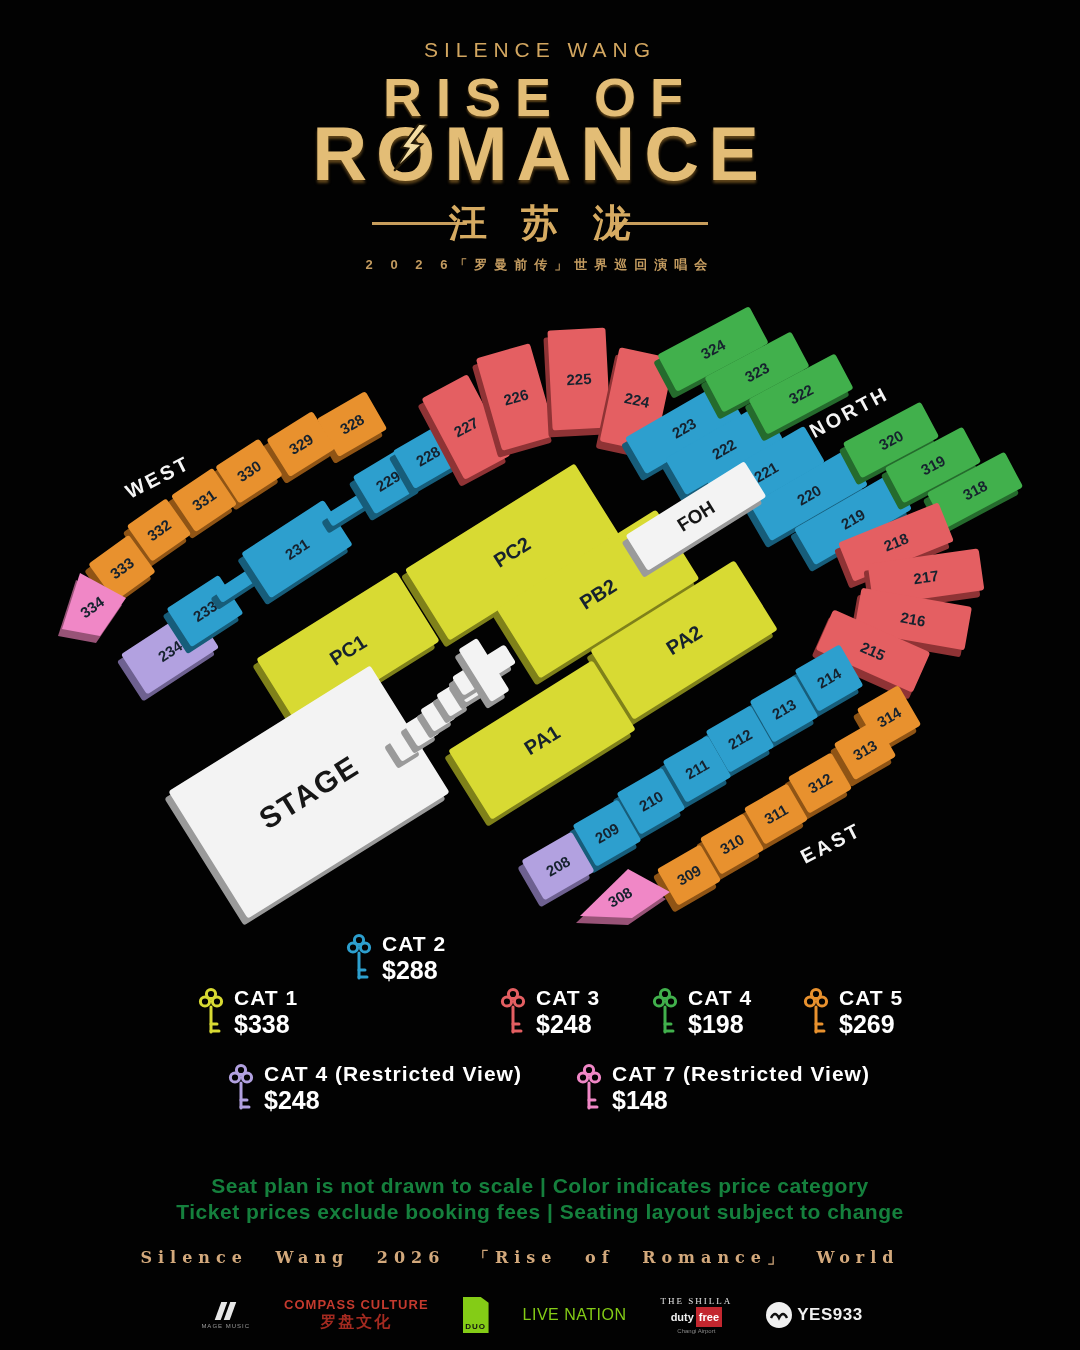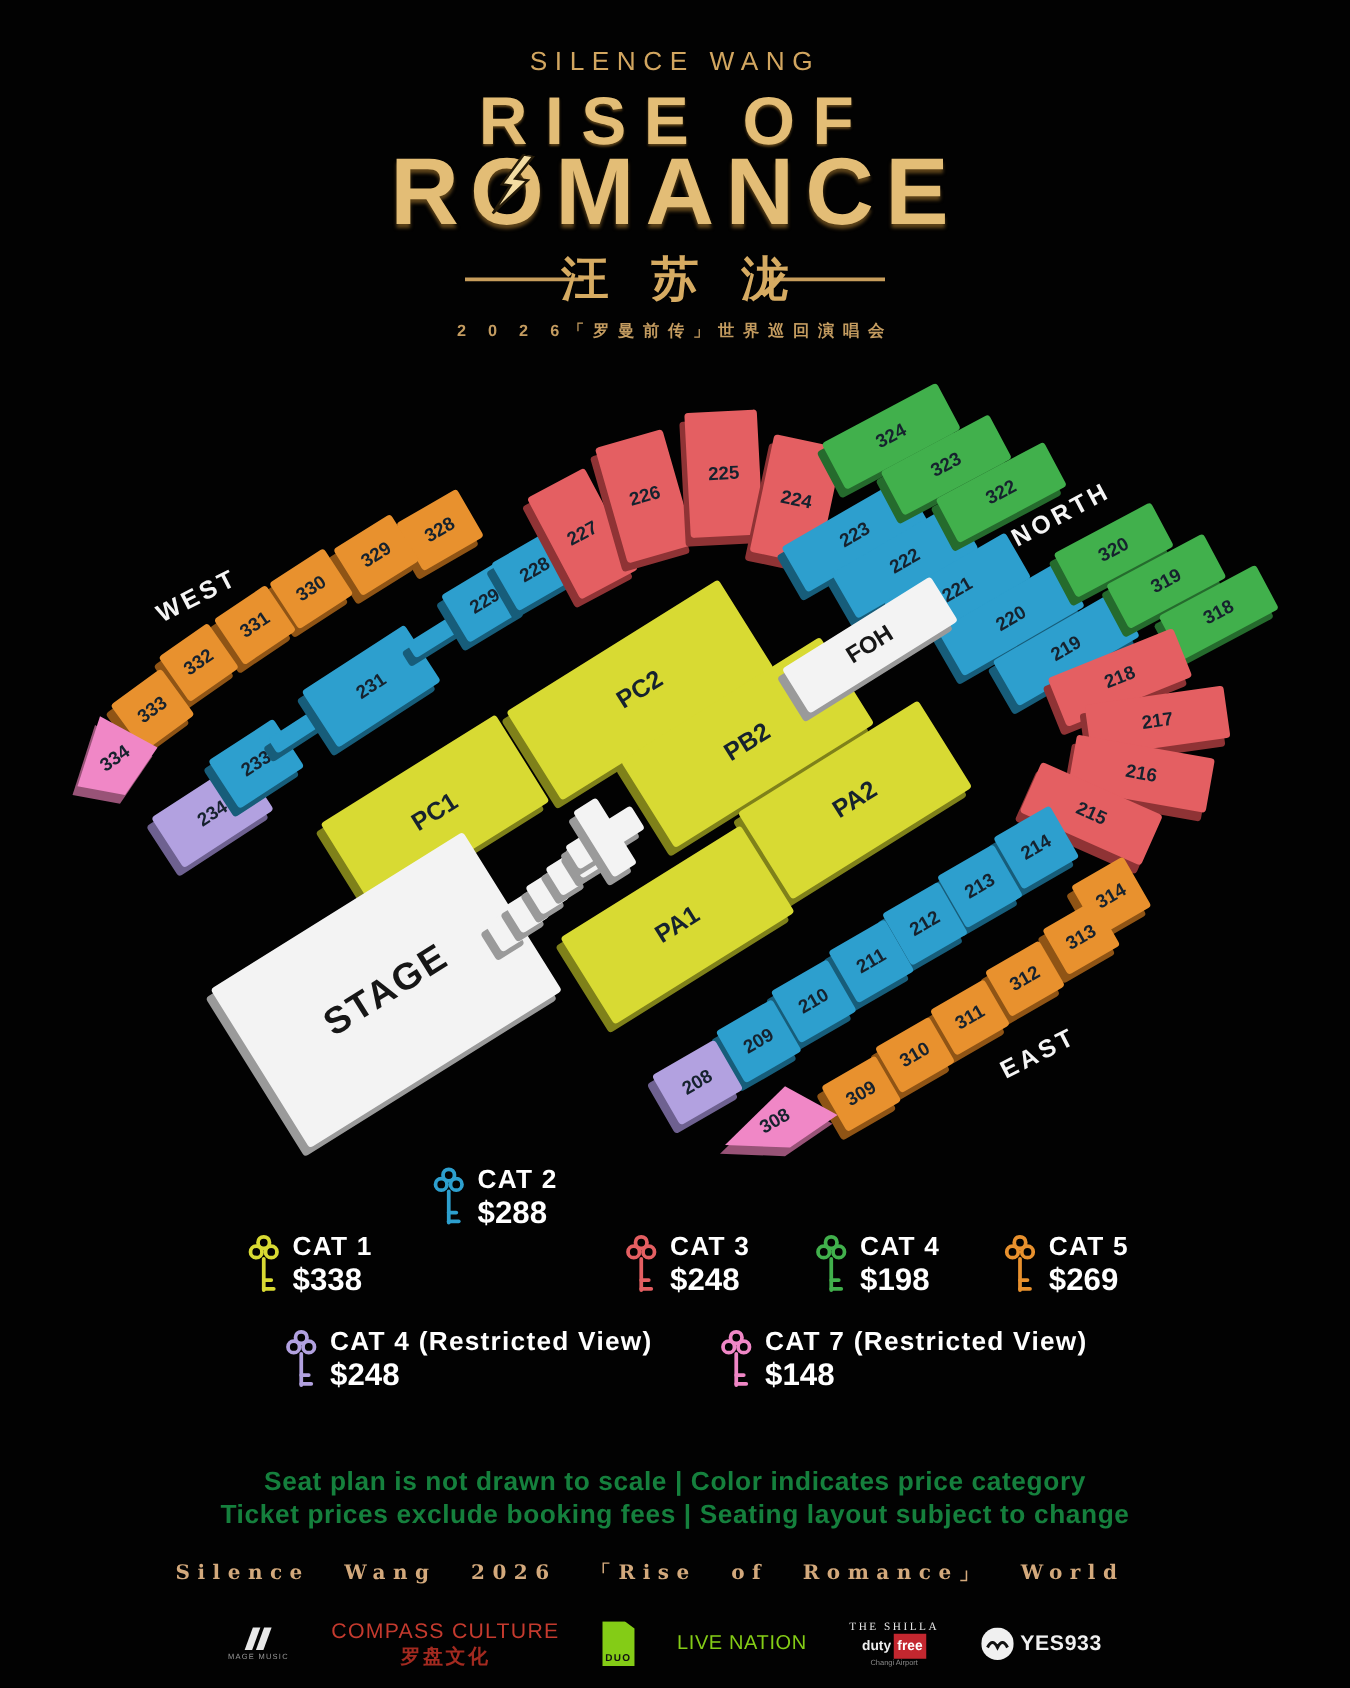--- a/index.html
+++ b/index.html
@@ -33,21 +33,21 @@
   .credit{position:absolute;top:1248px;width:100%;text-align:center;color:#d3a97c;
     font-family:"DejaVu Serif",serif;font-size:16px;font-weight:bold;letter-spacing:6px;word-spacing:16px;
     transform:translateX(-20px);}
   
   .sponsors{position:absolute;top:1292px;width:100%;display:flex;justify-content:center;
     align-items:center;gap:34px;transform:translateX(-8px);}
   .sp{display:flex;flex-direction:column;align-items:center;justify-content:center;min-height:46px;}
   .sp-mage-bars{display:flex;gap:3px;margin-bottom:3px;}
   .sp-mage-bars i{display:block;width:6px;height:18px;background:#e8e8e8;transform:skewX(-20deg);}
   .sp-mage-txt{font-size:6px;color:#9a9a9a;letter-spacing:1px;}
-  .sp-compass-1{font-size:17px;font-weight:normal;color:#c43a2e;letter-spacing:1px;}
+  .sp-compass-1{font-size:13px;font-weight:bold;color:#c43a2e;letter-spacing:1px;}
   .sp-compass-2{font-size:16px;font-weight:bold;color:#a32a20;letter-spacing:2px;}
   .sp-duo-box{width:26px;height:36px;background:#84cc16;clip-path:polygon(0 0,70% 0,100% 16%,100% 100%,0 100%);
     display:flex;align-items:flex-end;justify-content:center;}
   .sp-duo-box span{font-size:8px;font-weight:bold;color:#111;letter-spacing:1px;margin-bottom:2px;}
   .sp-ln{font-size:16px;font-weight:normal;color:#84cc16;letter-spacing:0.5px;}
   .sp-shilla-1{font-family:"Liberation Serif",serif;font-size:9px;color:#e8e8e8;letter-spacing:2px;}
   .sp-shilla-2{display:flex;gap:2px;align-items:center;margin-top:1px;}
   .sp-shilla-2 .duty{font-size:11px;font-weight:bold;color:#f0f0f0;}
   .sp-shilla-2 .free{font-size:11px;font-weight:bold;color:#fff;background:#c3272f;padding:4px 3px;}
   .sp-shilla-3{font-size:6px;color:#8a8a8a;margin-top:1px;}

